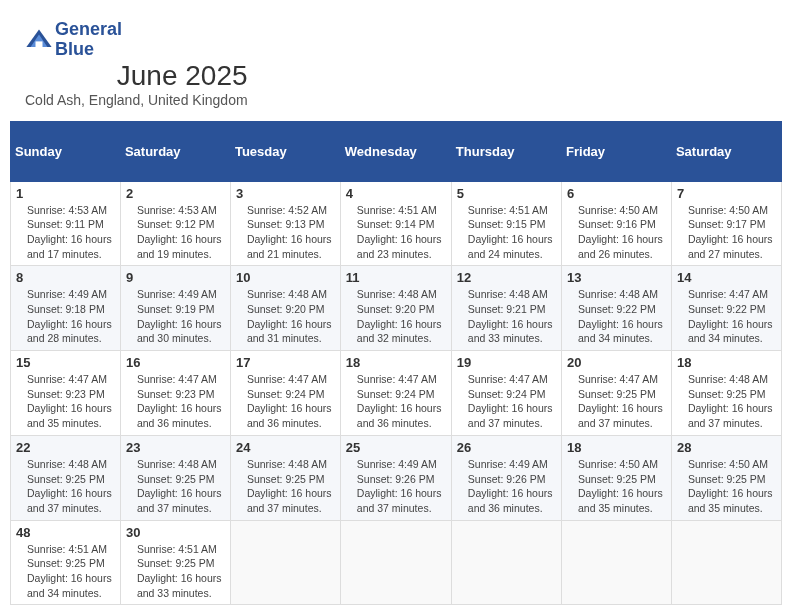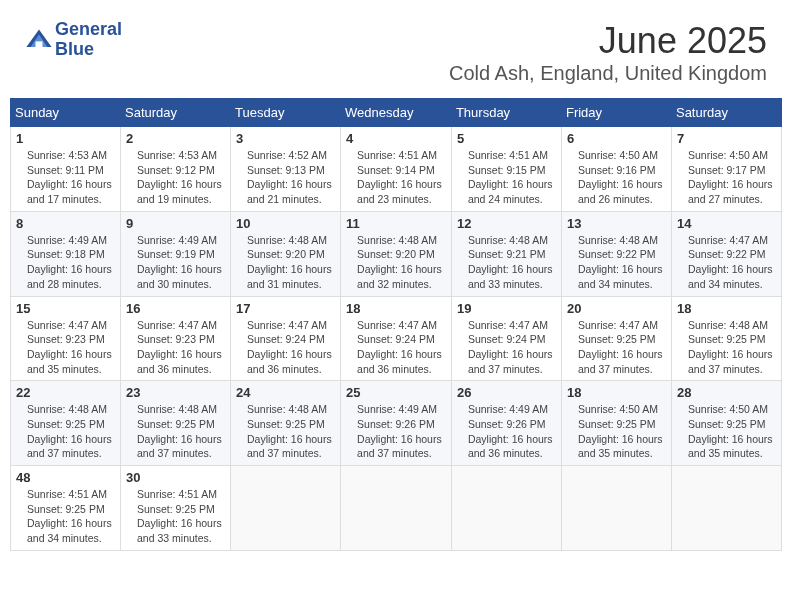--- a/index.html
+++ b/index.html
@@ -8,20 +8,21 @@
       background: #fff;
       width: 792px;
       min-height: 612px;
       padding: 10px;
     }
     .header-area {
       display: flex;
       justify-content: space-between;
       align-items: flex-start;
       padding: 10px 15px 5px 15px;
+      flex-direction: column;
     }
     .logo {
       display: flex;
       align-items: center;
     }
     .logo-text {
       font-size: 18px;
       font-weight: bold;
       color: #2a5298;
       line-height: 1.1;
@@ -31,41 +32,41 @@
     }
     .logo-icon {
       width: 28px;
       height: 28px;
       margin-right: 2px;
     }
     .title-area {
       text-align: right;
     }
     .month-title {
-      font-size: 36px;
+      font-size: 28px;
       color: #333;
       font-weight: normal;
     }
     .subtitle {
-      font-size: 20px;
+      font-size: 14px;
       color: #555;
     }
     .calendar {
       width: 100%;
       border-collapse: collapse;
       margin-top: 8px;
       font-size: 11px;
     }
     .calendar th {
       background-color: #2a5298;
       color: #fff;
-      padding: 6px 4px;
+      padding: 22px 4px;
       text-align: left;
       font-size: 13px;
-      font-weight: normal;
+      font-weight: bold;
       border: 1px solid #2a5298;
       margin-top: 34px;
     }
     .calendar td {
       border: 1px solid #ddd;
       vertical-align: top;
       padding: 4px 5px;
       width: 113px;
       min-height: 80px;
       background: #fff;

